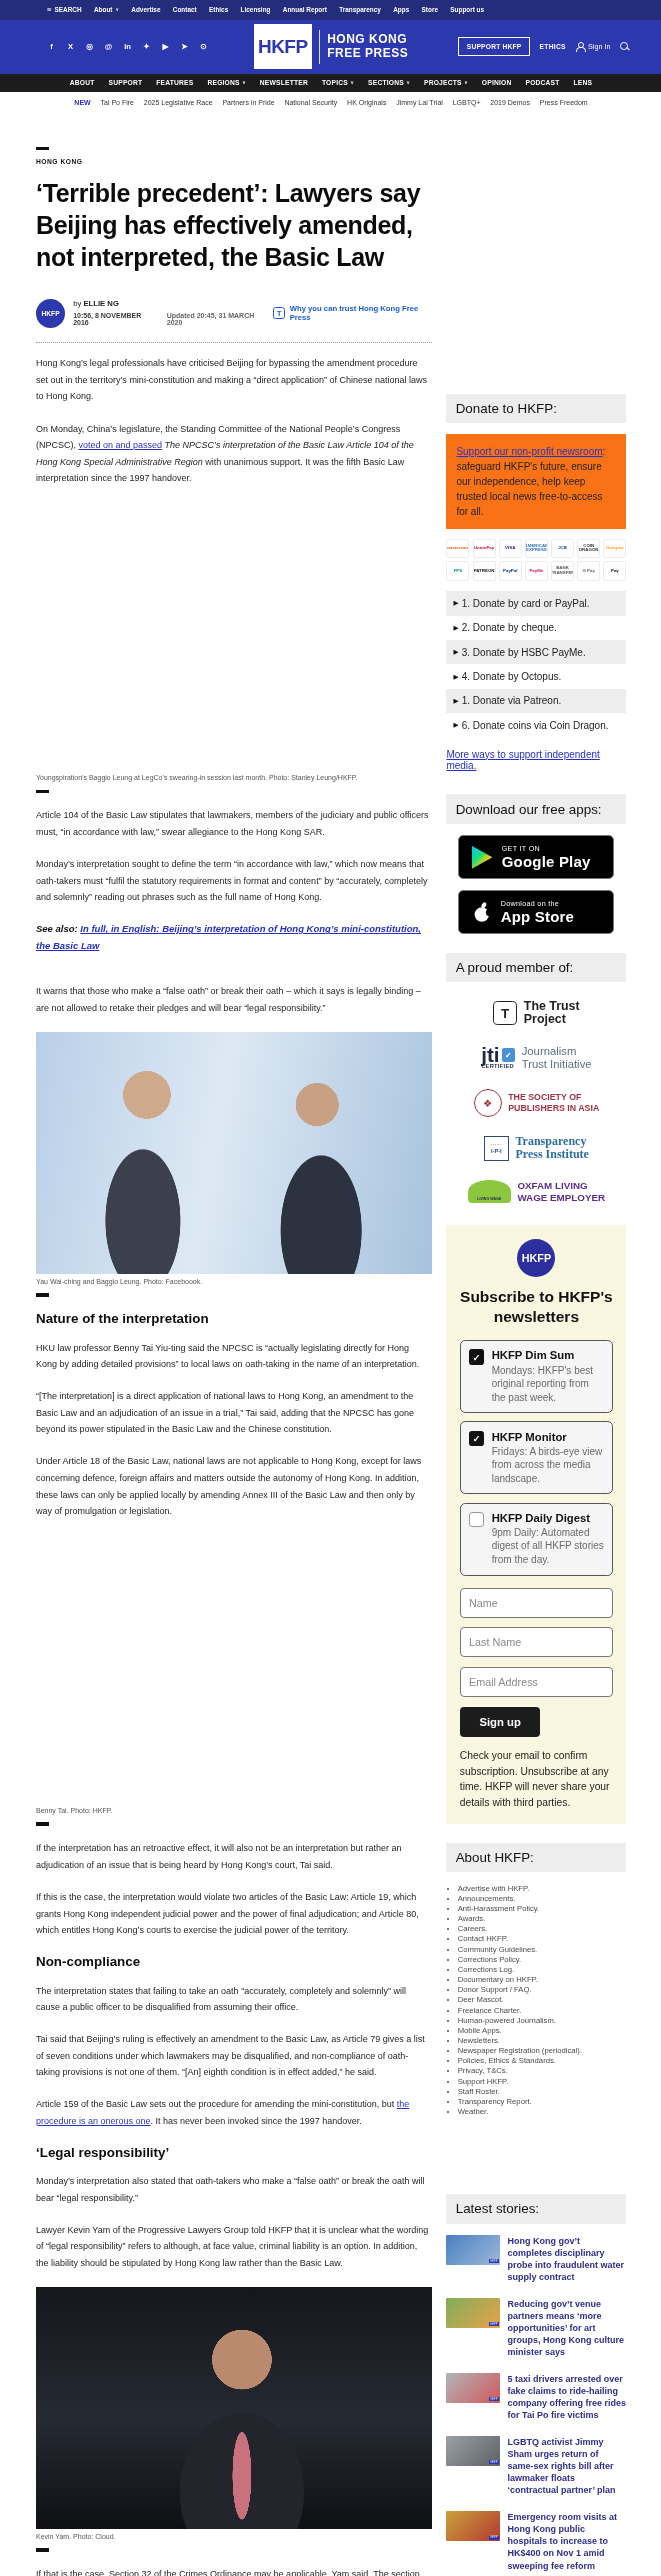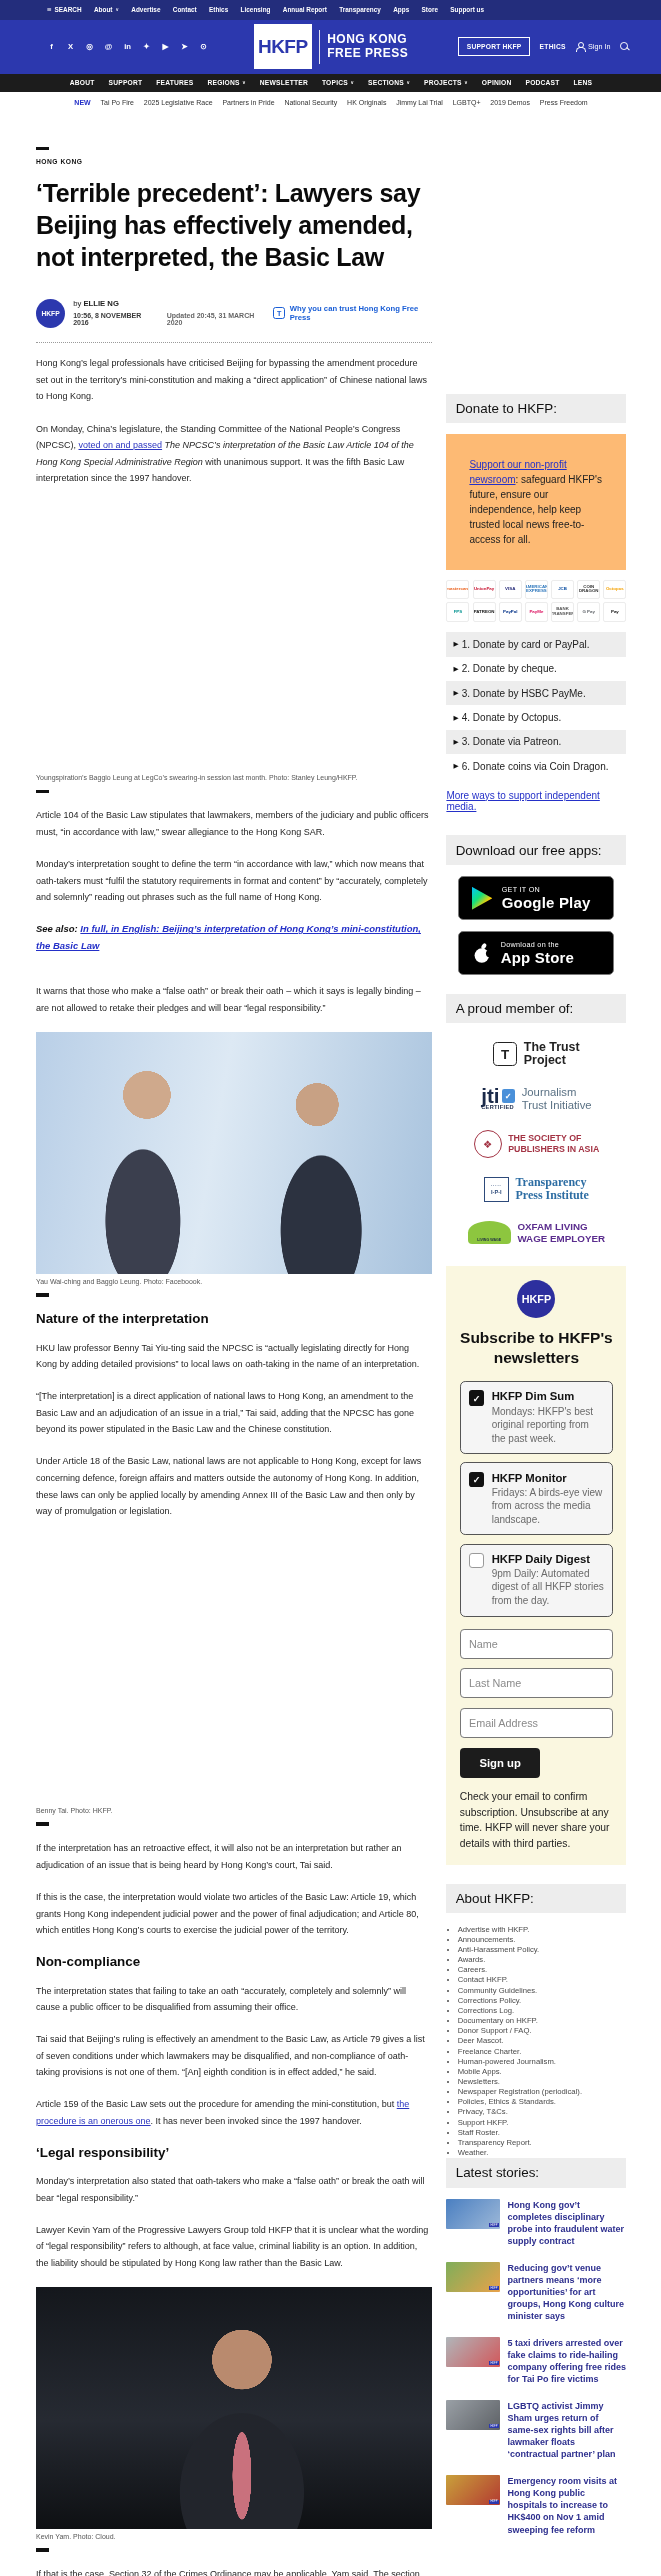--- a/index.html
+++ b/index.html
@@ -68,22 +68,22 @@
      radial-gradient(circle 30px at 52% 30%,#b98a6e 0 99%,transparent 100%),
      radial-gradient(ellipse 13.4px 62px at 52% 78%,#c9717d 0 70%,transparent 71%),
      radial-gradient(ellipse 88px 113px at 52% 85%,#22252c 0 70%,transparent 71%),
      linear-gradient(180deg,#14171c 0%,#262a32 55%,#0e1013 100%)}
   .caption{font-size:7px;color:#555;margin:4.1px 0 6.2px}
   .secbar{width:13.4px;height:3.6px;background:#111;margin:8.2px 0 14.4px}
   h2.sub{font-size:13.4px;font-weight:800;color:#0d0d0d;margin:0 0 13.4px}
   
   .side-header{background:#ededed;font-size:13.4px;font-weight:400;color:#111;padding:7.2px 9.3px;margin:0 0 11.3px}
   .side-header.mt{margin-top:18.5px}
-  .side-header.mt-xl{}
-  .pitch{background:#fdba74;padding:23px;font-size:10px;line-height:1.5;color:#222}
+  .side-header.mt-xl{margin-top:77px}
+  .pitch{background:#f97316;padding:10px;font-size:10px;line-height:1.5;color:#222}
   .pitch a{color:#2430c8}
   .pay-grid{display:grid;grid-template-columns:repeat(7,1fr);gap:3.1px;margin:9.3px 0 10.3px}
   .pay{height:19.6px;background:#fff;border:0.5px solid #ececec;border-radius:2.1px;display:flex;align-items:center;justify-content:center;text-align:center;font-size:4.4px;font-weight:800;line-height:1.1;padding:1px;overflow:hidden}
   .don-row{display:flex;align-items:center;gap:3px;padding:6.7px 7.2px;font-size:10px;color:#222}
   .don-row:nth-of-type(odd){background:#ededed}
   .don-row .tri{font-size:6.7px;color:#111}
   .more-link{display:inline-block;margin:11.3px 0 5.2px;color:#2430c8;font-size:10px}
   .badge{width:156px;height:44px;background:#000;border:0.5px solid #7a7a7a;border-radius:5.2px;color:#fff;display:flex;align-items:center;gap:9.3px;padding:0 12.4px;margin:0 auto 11.3px;cursor:pointer}
   .badge .btxt .t{font-size:7.2px;letter-spacing:0.3px}
   .badge .btxt .b{font-size:15px;font-weight:700;letter-spacing:0.2px}
@@ -440,21 +440,21 @@
           <span>3. Donate by HSBC PayMe.</span>
         </div>
 
         <div class="don-row">
           <span class="tri">▶</span>
           <span>4. Donate by Octopus.</span>
         </div>
 
         <div class="don-row">
           <span class="tri">▶</span>
-          <span>3. Donate via Patreon.</span>
+          <span>1. Donate via Patreon.</span>
         </div>
 
         <div class="don-row">
           <span class="tri">▶</span>
           <span>6. Donate coins via Coin Dragon.</span>
         </div>
       </div>
 
     <a class="more-link">More ways to support independent media.</a>
 

